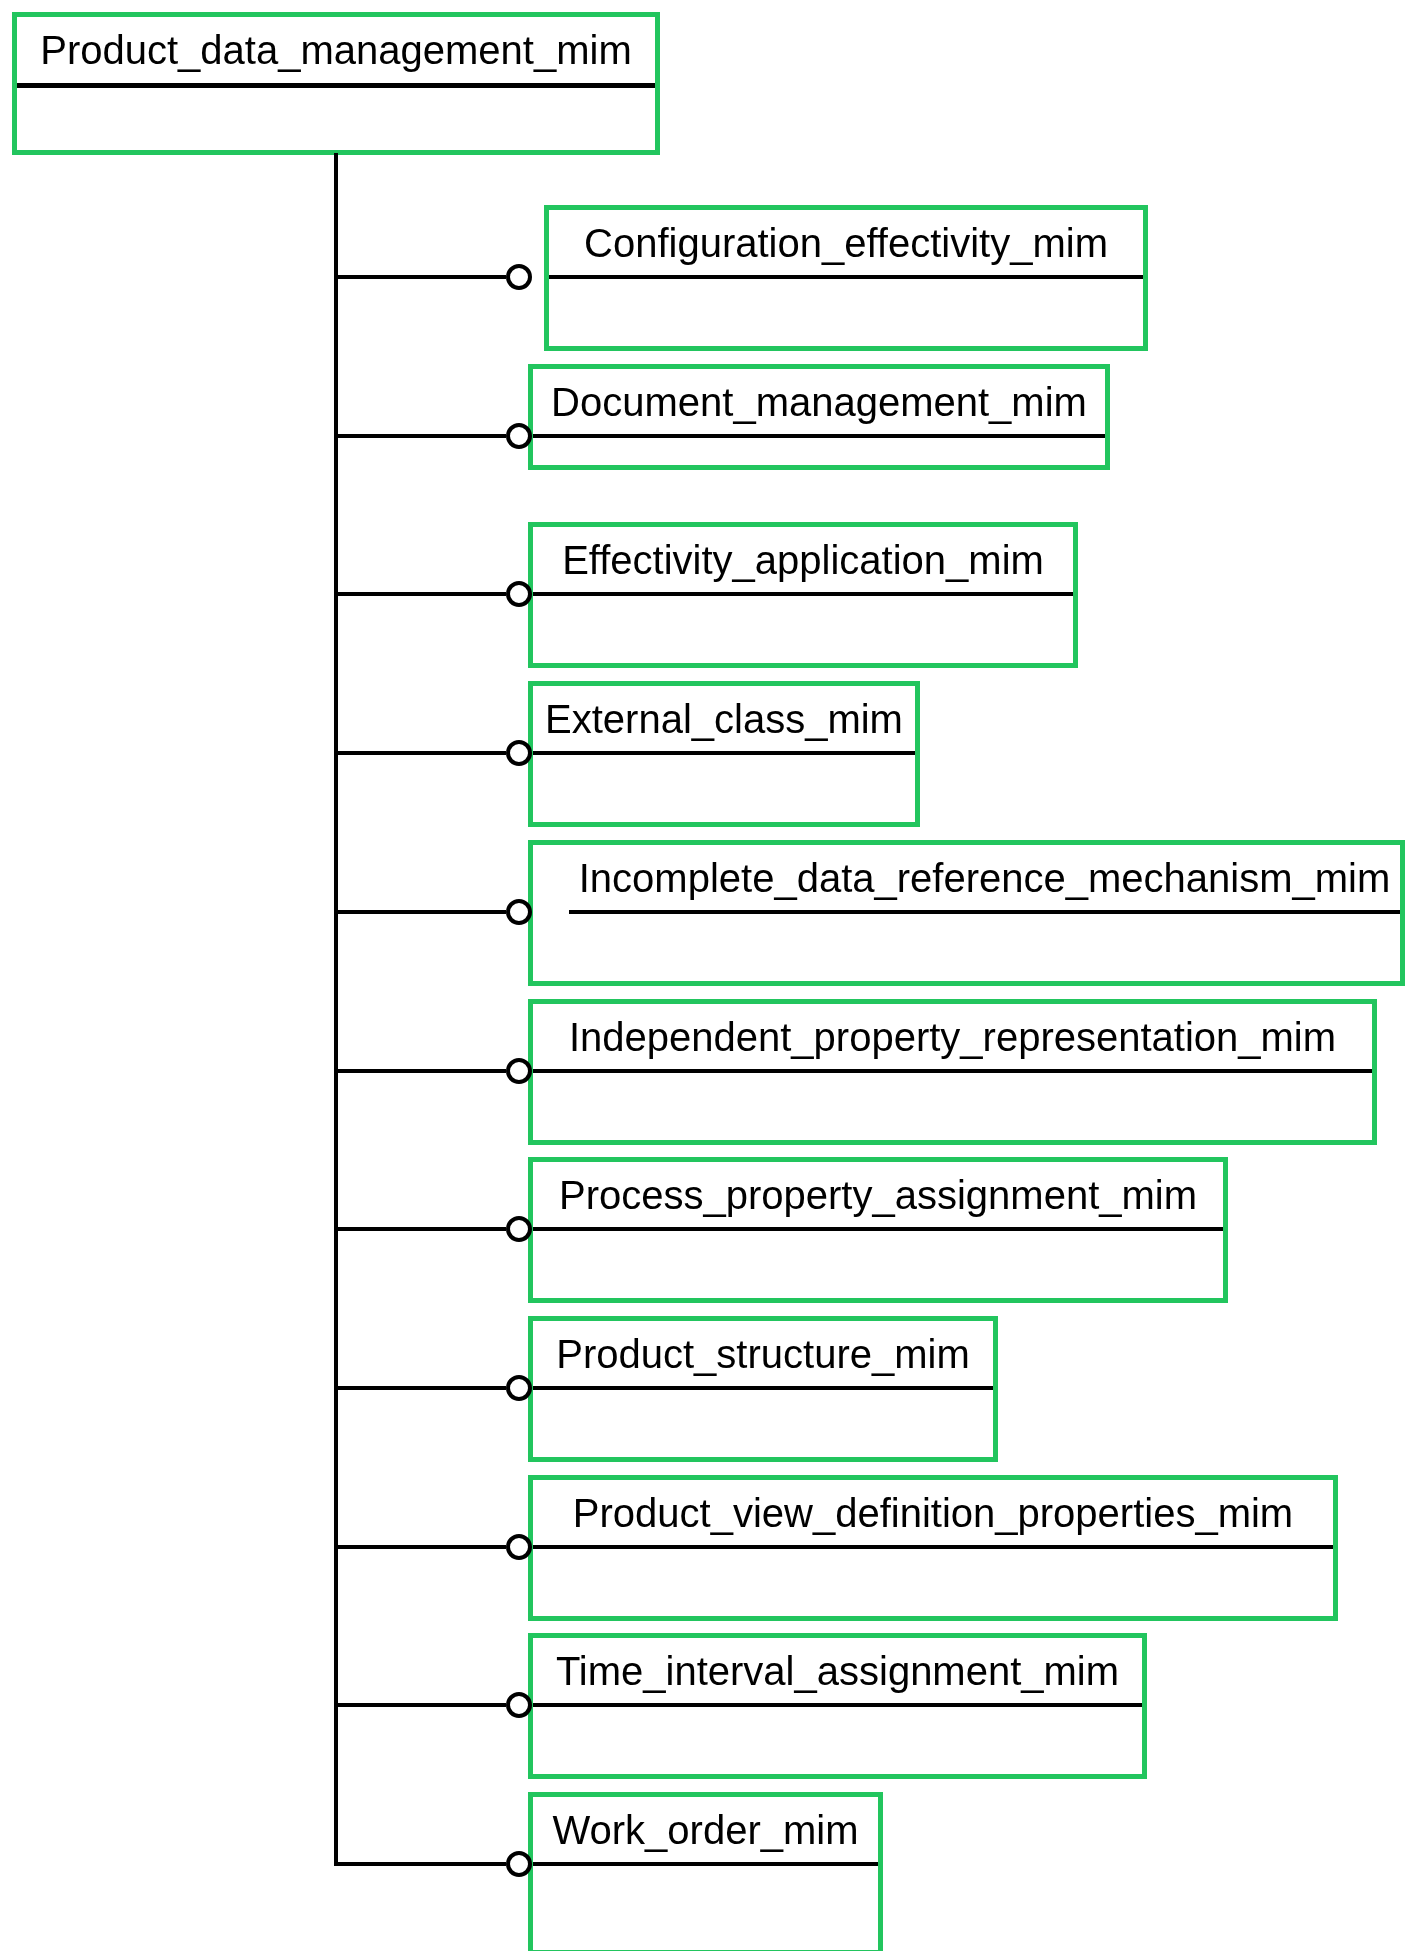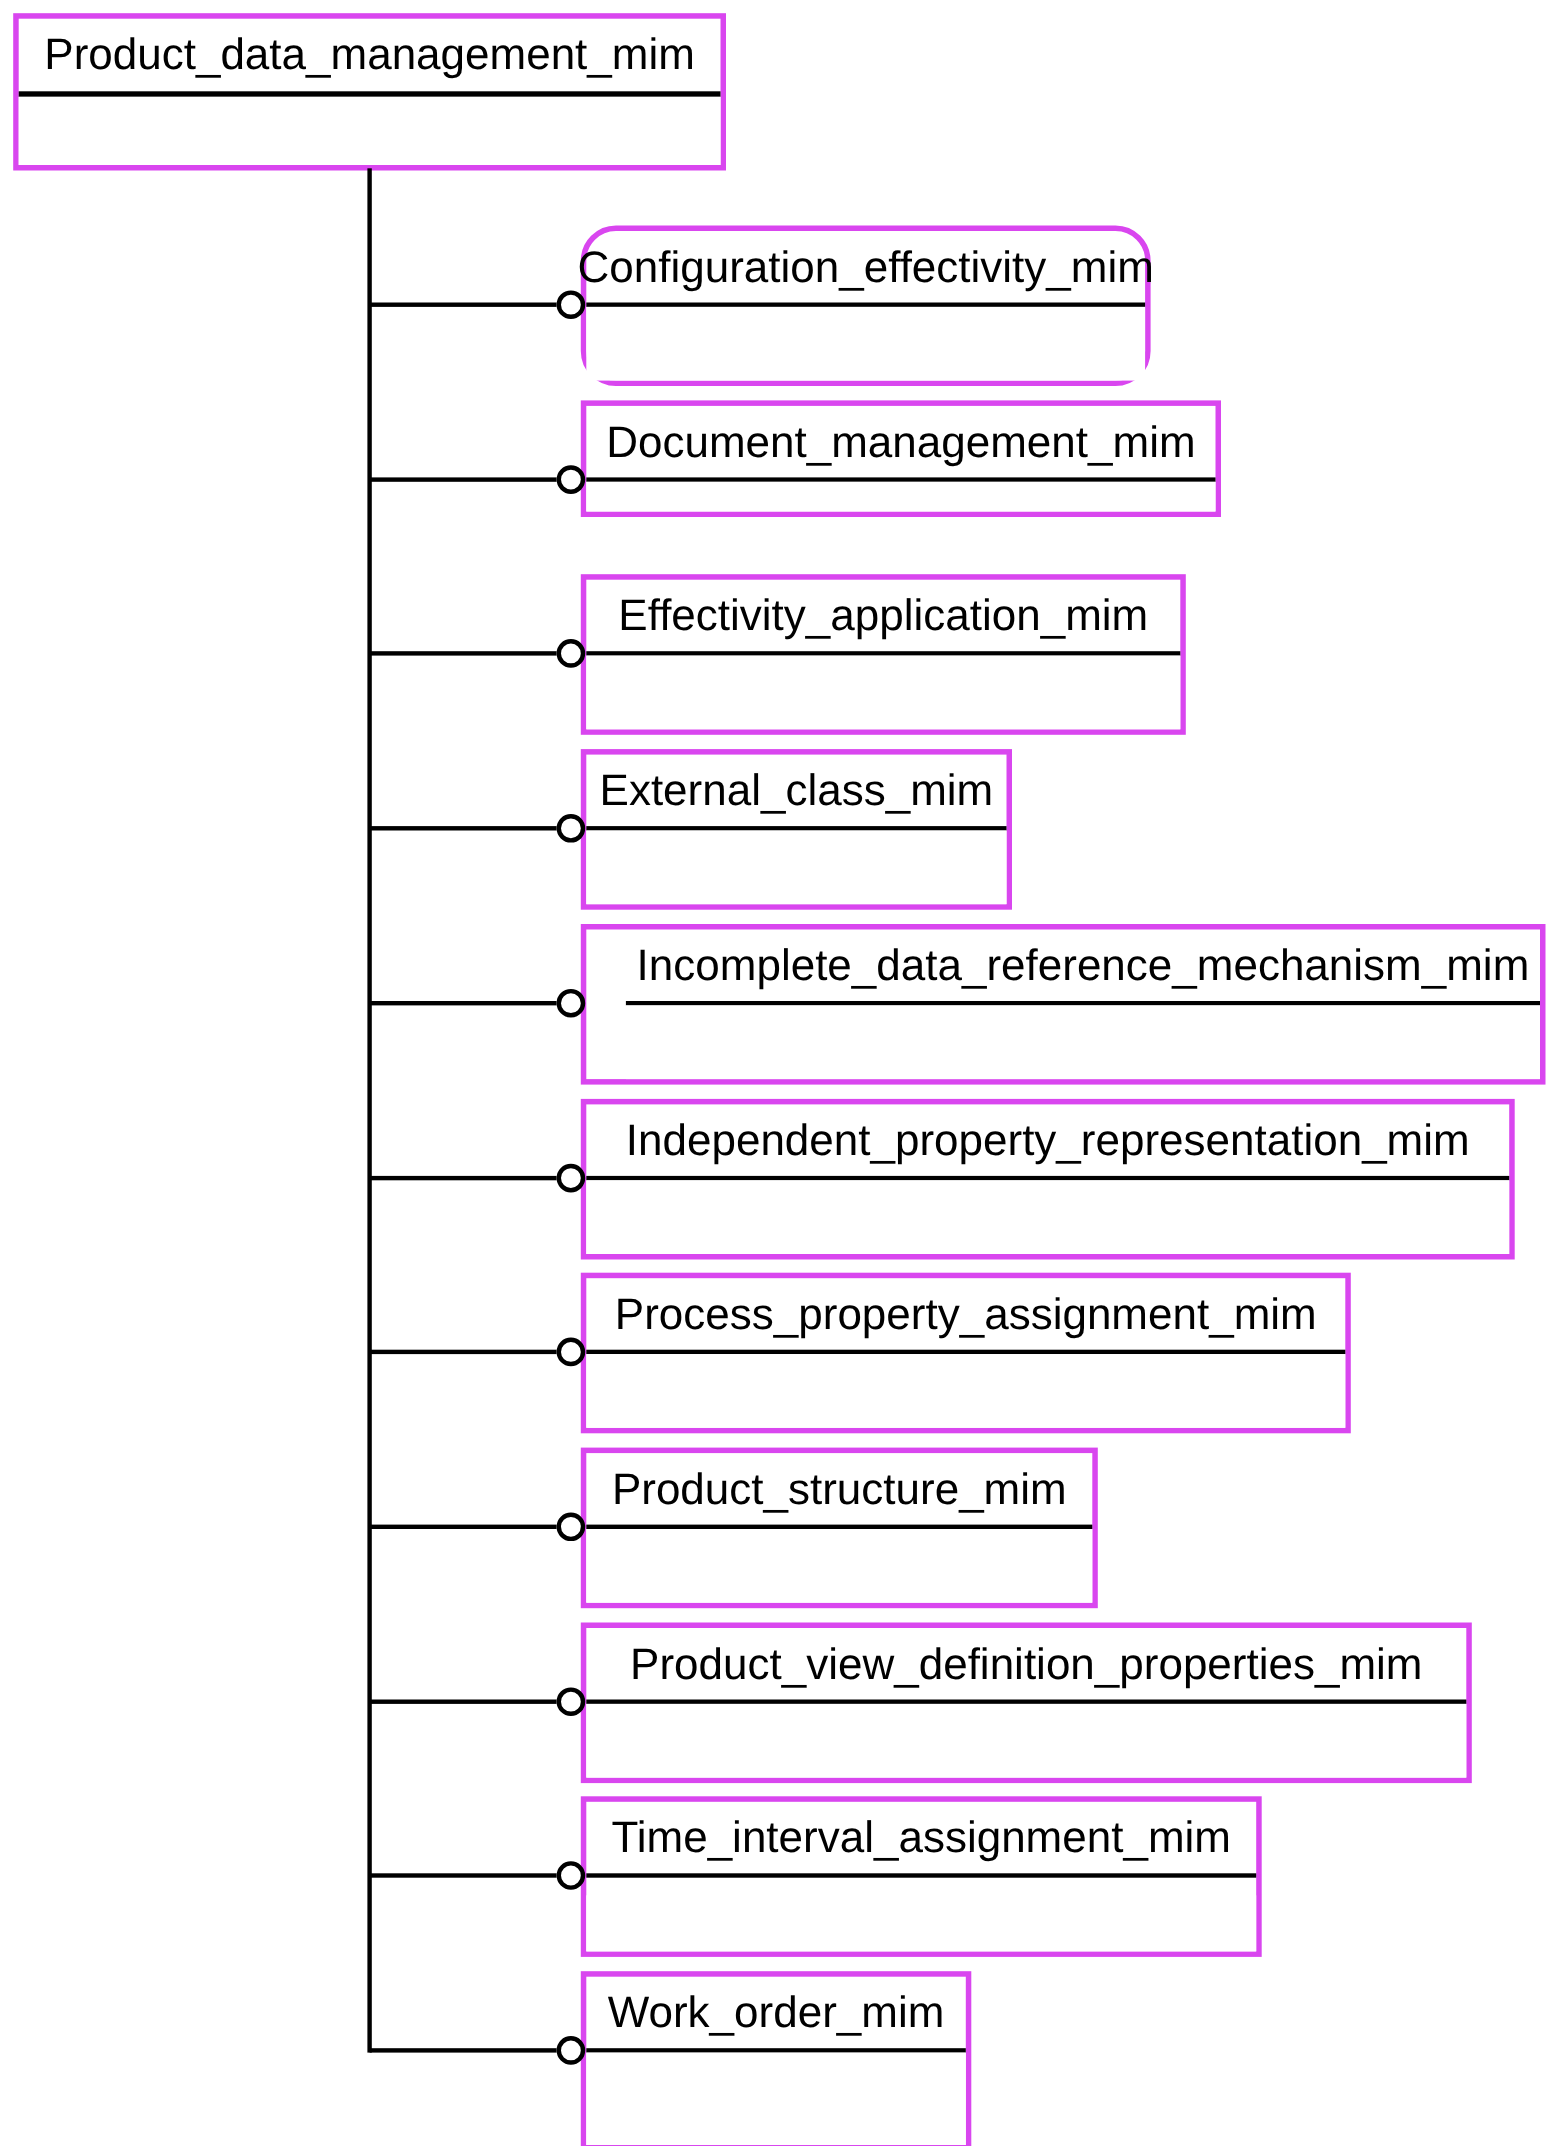--- a/index.html
+++ b/index.html
@@ -12,21 +12,21 @@
     width: 1415px;
     height: 1951px;
     background: #ffffff;
     font-family: "Liberation Sans", sans-serif;
     color: #000000;
     overflow: hidden;
   }
   .pkg {
     position: absolute;
     box-sizing: border-box;
-    border: 5px solid #d946ef;
+    border: 5px solid #22c55e;
     background: #ffffff;
     display: flex;
     flex-direction: column;
     text-align: right;
   }
   .pkg .title {
     box-sizing: border-box;
     border-bottom: 4px solid #000000;
     display: flex;
     align-items: center;
@@ -67,21 +67,21 @@
 <div id="canvas">
 
   <div class="pkg root" style="left:12px; top:12px; width:648px; height:143px;">
     <div class="title">Product_data_management_mim</div>
     <div class="body"></div>
   </div>
 
   <div class="line" style="left:334px; top:153px; width:4px; height:1713px;"></div>
 
 <div class="line" style="left: 336px; top: 275px; width: 170px; height: 4px;"></div>
-    <div class="pkg child" style="left: 528px; top: 205px; width: 518px; height: 146px; border-radius: 32px;">
+    <div class="pkg child" style="left: 544px; top: 205px; width: 604px; height: 146px;">
       <div class="title">Configuration_effectivity_mim</div>
       <div class="body"></div>
     </div>
     <div class="agg-circle" style="left: 506px; top: 264px;"></div>
     <div class="line" style="left: 336px; top: 434px; width: 170px; height: 4px;"></div>
     <div class="pkg child" style="left: 528px; top: 364px; width: 582px; height: 106px;">
       <div class="title">Document_management_mim</div>
       <div class="body"></div>
     </div>
     <div class="agg-circle" style="left: 506px; top: 423px;"></div>

